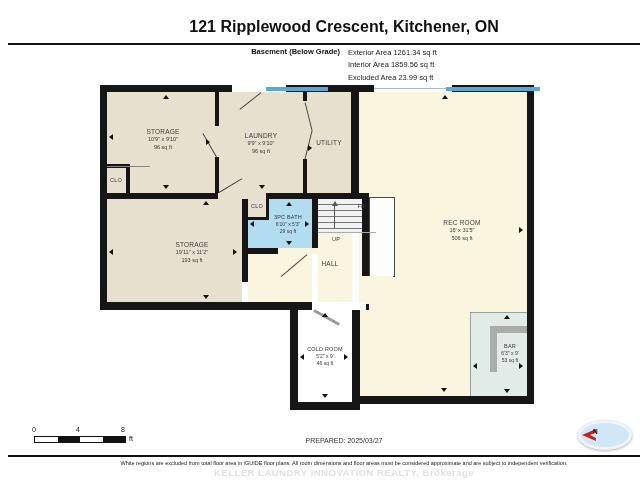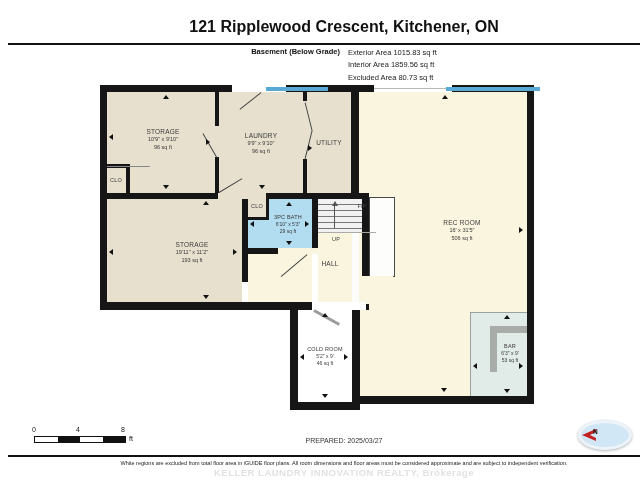--- a/index.html
+++ b/index.html
@@ -24,23 +24,23 @@
   .seg{display:block;float:left;height:5px;}
 </style>
 </head>
 <body>
 
 <div class="abs" style="left:0;top:18px;width:640px;text-align:center;font-size:16px;font-weight:bold;color:#111;">121 Ripplewood Crescent, Kitchener, ON</div>
 <div class="abs" style="left:8px;top:43px;width:624px;height:2px;background:#111;"></div>
 <div class="abs" style="left:0;top:47px;width:640px;display:flex;justify-content:center;gap:8px;">
   <div style="font-size:7.5px;font-weight:bold;color:#111;">Basement (Below Grade)</div>
   <div style="font-size:7.5px;color:#222;line-height:1.65;">
-    <div>Exterior Area 1015.83 sq ft</div>
+    <div>Exterior Area 1261.34 sq ft</div>
     <div>Interior Area 1859.56 sq ft</div>
-    <div>Excluded Area 80.73 sq ft</div>
+    <div>Excluded Area 23.99 sq ft</div>
   </div>
 </div>
 
 <div class="fl" style="left:107px;top:92px;width:244px;height:101px;background:#e8e0ce;"></div>
 <div class="fl" style="left:107px;top:199px;width:135px;height:103px;background:#e8e0ce;"></div>
 <div class="fl" style="left:248px;top:254px;width:64px;height:48px;background:#faf5df;"></div>
 <div class="fl" style="left:318px;top:199px;width:34px;height:111px;background:#faf5df;"></div>
 <div class="fl" style="left:352px;top:199px;width:10px;height:111px;background:#fcfcfa;"></div>
 <div class="fl" style="left:359px;top:92px;width:168px;height:304px;background:#faf5df;"></div>
 <div class="fl" style="left:248px;top:199px;width:64px;height:49px;background:#b2dcf0;"></div>

